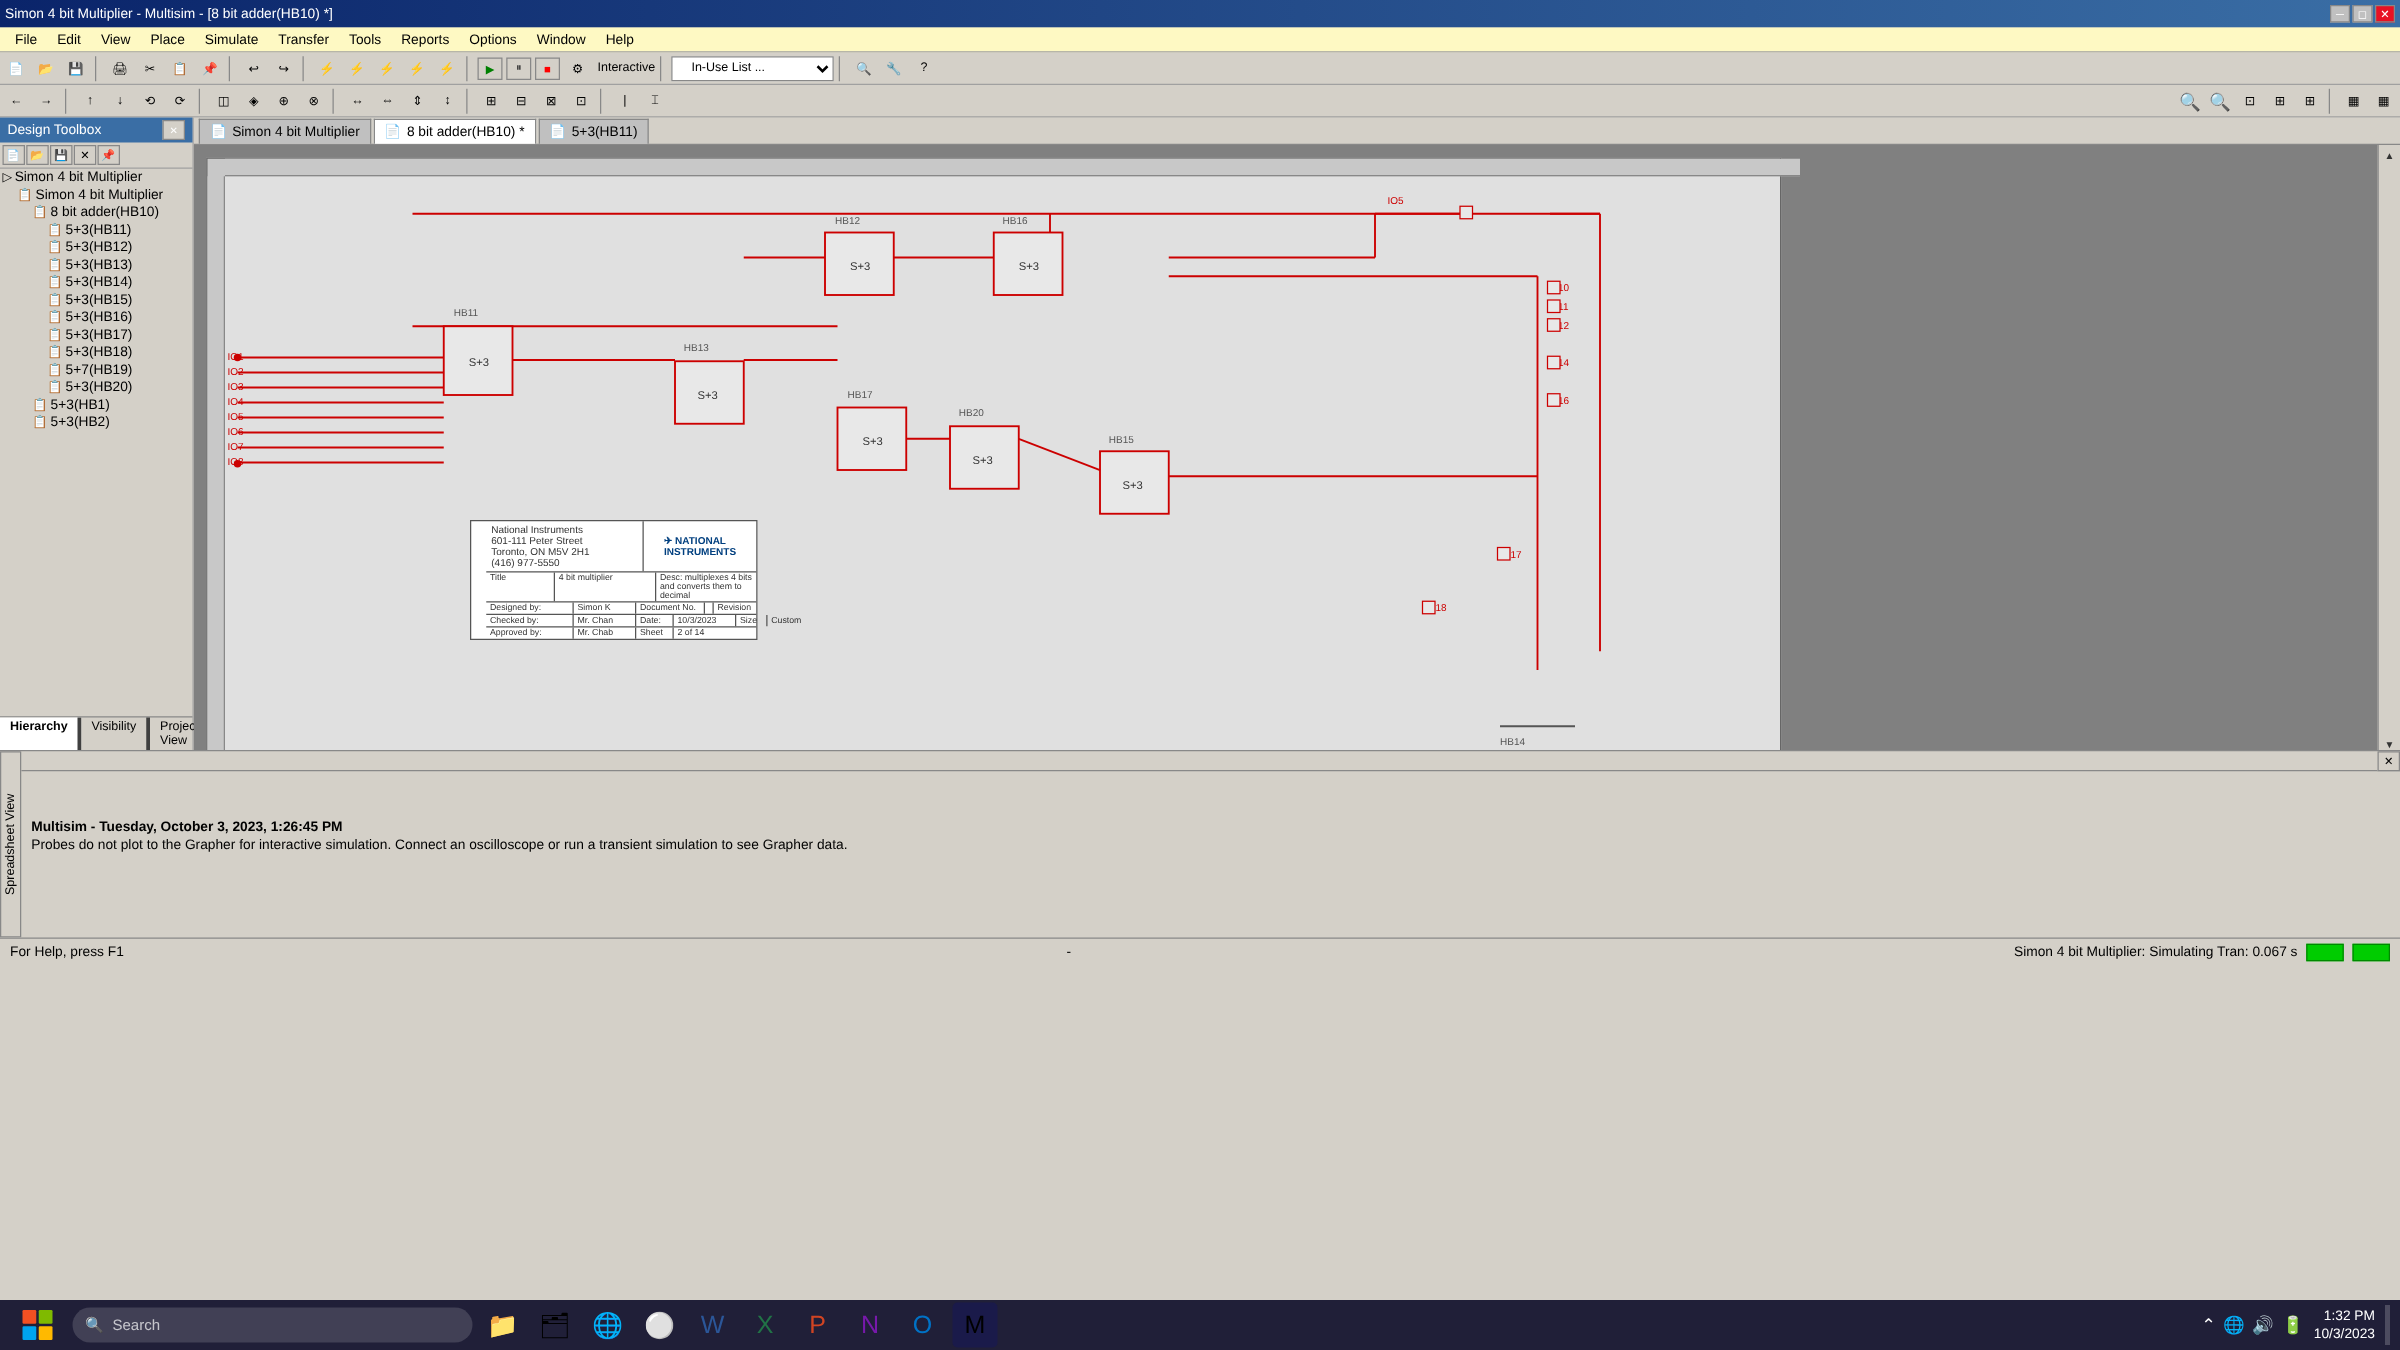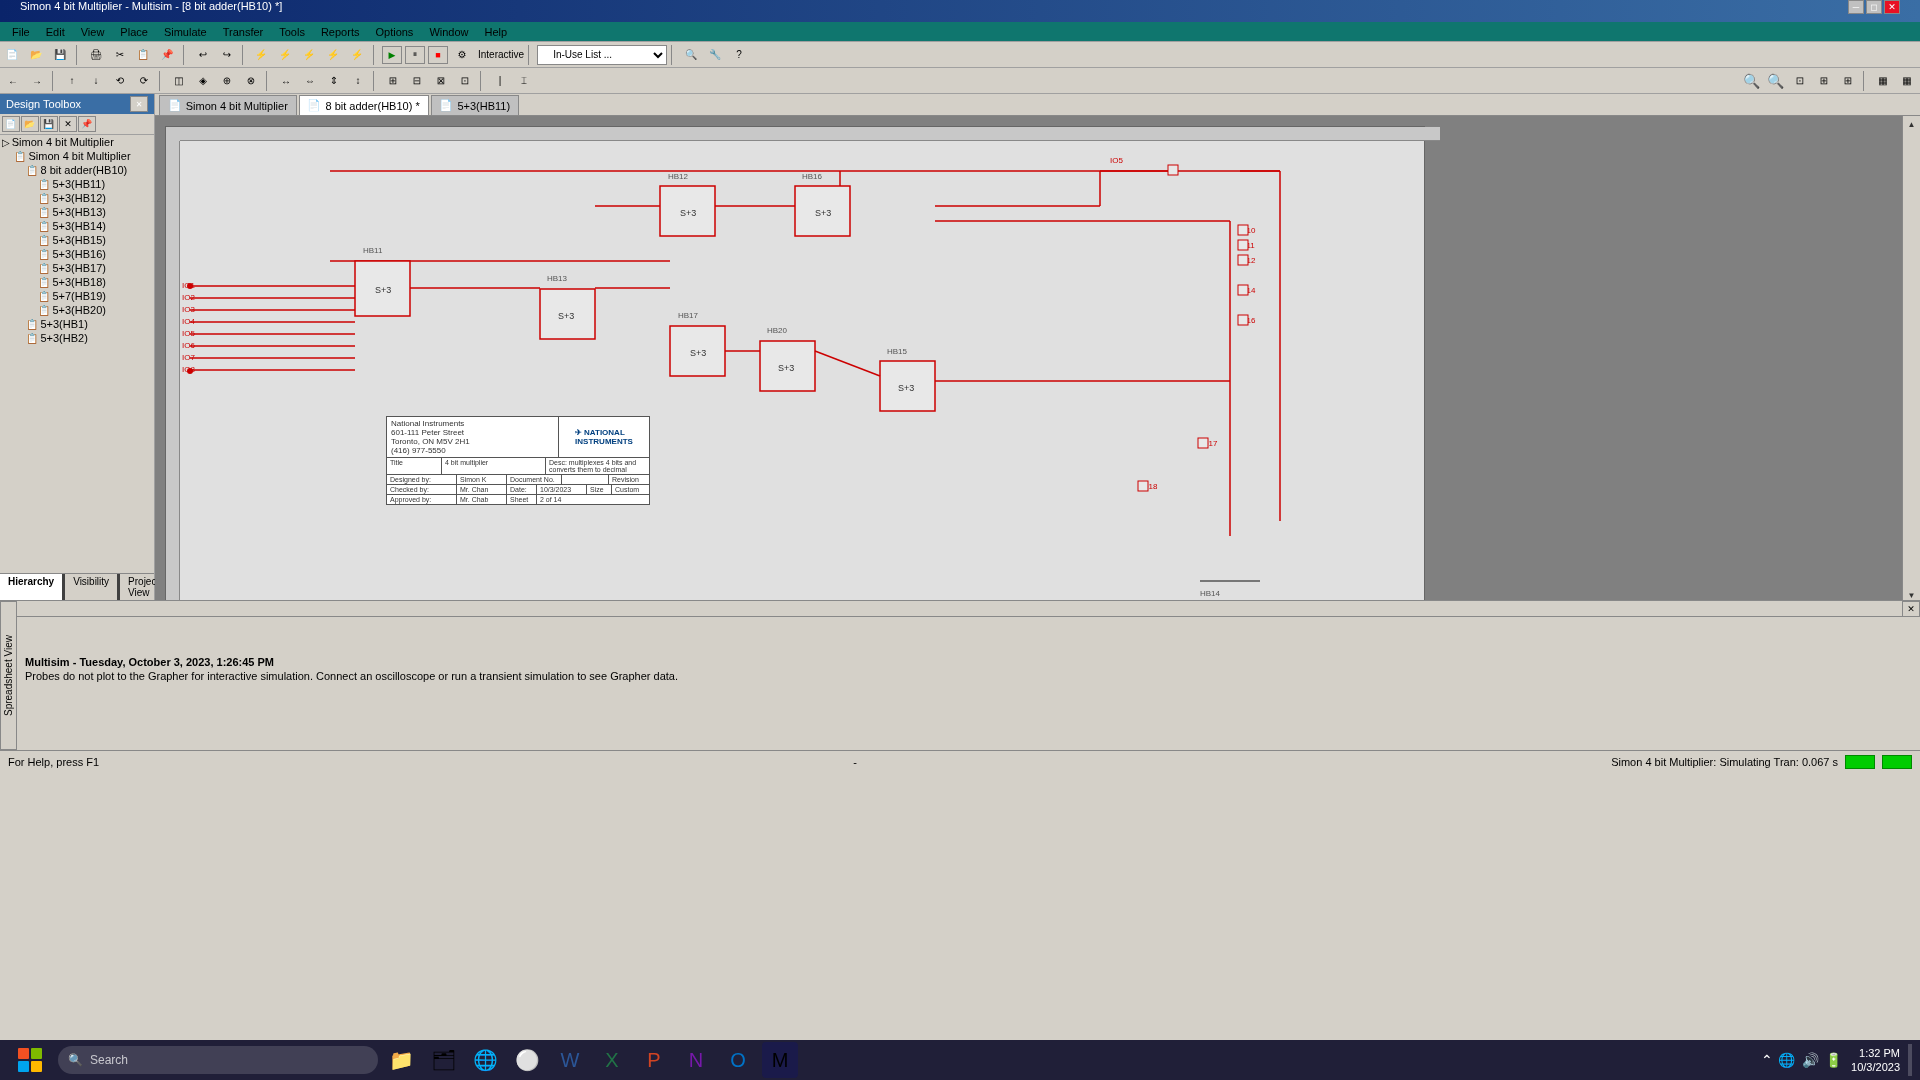--- a/index.html
+++ b/index.html
@@ -3,34 +3,35 @@
   <meta charset="utf-8">
   <style>
     * { margin: 0; padding: 0; box-sizing: border-box; }
     body { width: 1920px; height: 1080px; overflow: hidden; font-family: 'Segoe UI', Arial, sans-serif; font-size: 11px; background: #d4d0c8; }
 
     
     #title-bar {
       height: 22px;
       background: linear-gradient(to right, #0a246a, #3a6ea5);
       display: flex;
+      align-items: center;
       justify-content: space-between;
-      padding: 0 20px;
+      padding: 0 4px;
       color: white;
     }
     #title-bar-controls { display: flex; gap: 2px; }
     .title-btn {
       width: 16px; height: 14px; background: #c0c0c0; border: 1px solid #888;
       font-size: 9px; display: flex; align-items: center; justify-content: center; cursor: pointer;
     }
 
     
     #menu-bar {
       height: 20px;
-      background: #0f766e;
+      background: #fef9c3;
       display: flex;
       align-items: center;
       padding: 0 4px;
       gap: 0;
       border-bottom: 1px solid #a0a0a0;
     }
     .menu-item {
       padding: 2px 8px;
       font-size: 11px;
       cursor: pointer;
@@ -559,21 +560,21 @@
 
             <text x="1020" y="305" font-size="8" fill="#cc0000">IO17</text>
             <rect x="1018" y="297" width="10" height="10" fill="#e8e8e8" stroke="#cc0000" stroke-width="1"></rect>
             <text x="960" y="348" font-size="8" fill="#cc0000">IO18</text>
             <rect x="958" y="340" width="10" height="10" fill="#e8e8e8" stroke="#cc0000" stroke-width="1"></rect>
 
             <text x="1020" y="455" font-size="8" fill="#555">HB14</text>
             <line x1="1020" y1="440" x2="1080" y2="440" stroke="#555" stroke-width="1.5"></line>
           </svg>
 
-          <div id="title-block" style="left:206px; top:275px; width:264px;">
+          <div id="title-block" style="left:196px; top:275px; width:230px;padding-left:12px;">
             <div style="display:flex; border-bottom:1px solid #555;">
               <div style="flex:1; padding:2px 4px; font-size:8px; border-right:1px solid #555;">
                 National Instruments<br>601-111 Peter Street<br>Toronto, ON M5V 2H1<br>(416) 977-5550
               </div>
               <div style="width:90px; padding:2px 4px; display:flex; align-items:center; justify-content:center;">
                 <span style="color:#003f7f; font-weight:bold; font-size:8px;">✈ NATIONAL<br>INSTRUMENTS</span>
               </div>
             </div>
             <div style="display:flex; border-bottom:1px solid #555; font-size:7px;">
               <div style="flex:0 0 55px; padding:1px 3px; border-right:1px solid #555;">Title</div>

